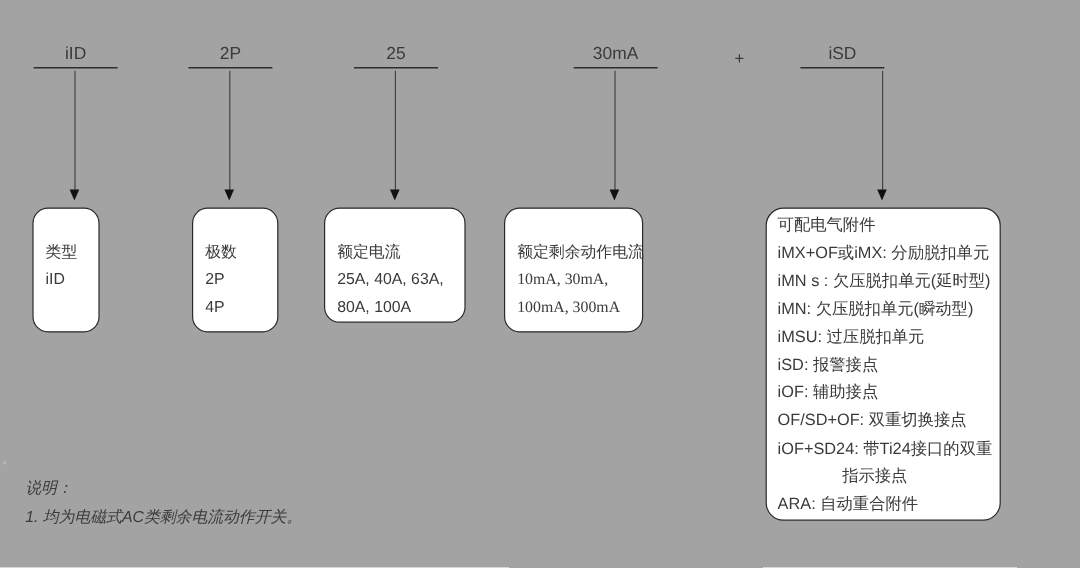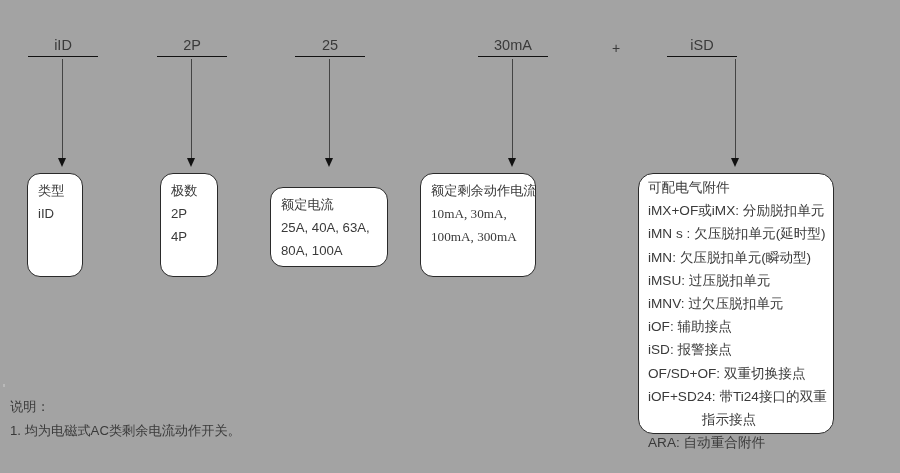--- a/index.html
+++ b/index.html
@@ -51,21 +51,21 @@
     border-top: 9px solid #111111;
   }
 
   
   .box {
     position: absolute;
     border: 1.3px solid #2a2a2a;
     border-radius: 13px;
     background: #ffffff;
     box-sizing: border-box;
-    padding: 5px 10px 6px 10px;
+    padding: 24px 10px 6px 10px;
   }
   .box .line {
     font-size: 13.2px;
     line-height: 23px;
     color: #3a3a3a;
     white-space: nowrap;
   }
   .box.accessories {
     border-radius: 15px;
     padding: 2px 9px 7px 9px;
@@ -123,34 +123,34 @@
     <div class="line">iID</div>
   </div>
 
   <div class="col-head" style="left:157px; top:36px; width:70px;">
     <div class="token">2P</div>
     <div class="rule"></div>
   </div>
   <div class="arrow" style="left:191px; top:59px; height:100px;"></div>
   <div class="arrow-head" style="left:187px; top:158px;"></div>
 
-  <div class="box" style="left:160px; top:173px; width:58px; height:104px;">
+  <div class="box" style="left:160px; top:173px; width:72px; height:104px;">
     <div class="line">极数</div>
     <div class="line">2P</div>
     <div class="line">4P</div>
   </div>
 
   <div class="col-head" style="left:295px; top:36px; width:70px;">
     <div class="token">25</div>
     <div class="rule"></div>
   </div>
   <div class="arrow" style="left:329px; top:59px; height:100px;"></div>
   <div class="arrow-head" style="left:325px; top:158px;"></div>
 
-  <div class="box" style="left:270px; top:187px; width:118px; height:80px;">
+  <div class="box" style="left:270px; top:173px; width:118px; height:96px;">
     <div class="line">额定电流</div>
     <div class="line">25A, 40A, 63A,</div>
     <div class="line">80A, 100A</div>
   </div>
 
   <div class="col-head" style="left:478px; top:36px; width:70px;">
     <div class="token">30mA</div>
     <div class="rule"></div>
   </div>
   <div class="arrow" style="left:512px; top:59px; height:100px;"></div>
@@ -170,29 +170,28 @@
   </div>
   <div class="arrow" style="left:735px; top:59px; height:100px;"></div>
   <div class="arrow-head" style="left:731px; top:158px;"></div>
 
   <div class="box accessories" style="left:638px; top:173px; width:196px; height:261px;">
     <div class="line">可配电气附件</div>
     <div class="line">iMX+OF或iMX: 分励脱扣单元</div>
     <div class="line">iMN s : 欠压脱扣单元(延时型)</div>
     <div class="line">iMN: 欠压脱扣单元(瞬动型)</div>
     <div class="line">iMSU: 过压脱扣单元</div>
-    <div class="line">iMNV: 过欠压脱扣单元</div>
+    <div class="line">iSD: 报警接点</div>
     <div class="line">iOF: 辅助接点</div>
-    <div class="line">iSD: 报警接点</div>
     <div class="line">OF/SD+OF: 双重切换接点</div>
     <div class="line">iOF+SD24: 带Ti24接口的双重</div>
     <div class="line indent-right">指示接点</div>
     <div class="line">ARA: 自动重合附件</div>
   </div>
 
   <div class="speck" style="left:3px; top:384px;"></div>
 
-  <div class="footnote" style="left:10px; top:395px;">
+  <div class="footnote" style="left:21px; top:395px;font-style:italic;">
     <div class="fline">说明：</div>
     <div class="fline">1. 均为电磁式AC类剩余电流动作开关。</div>
   </div>
 
 </div>
 
 </body></html>

